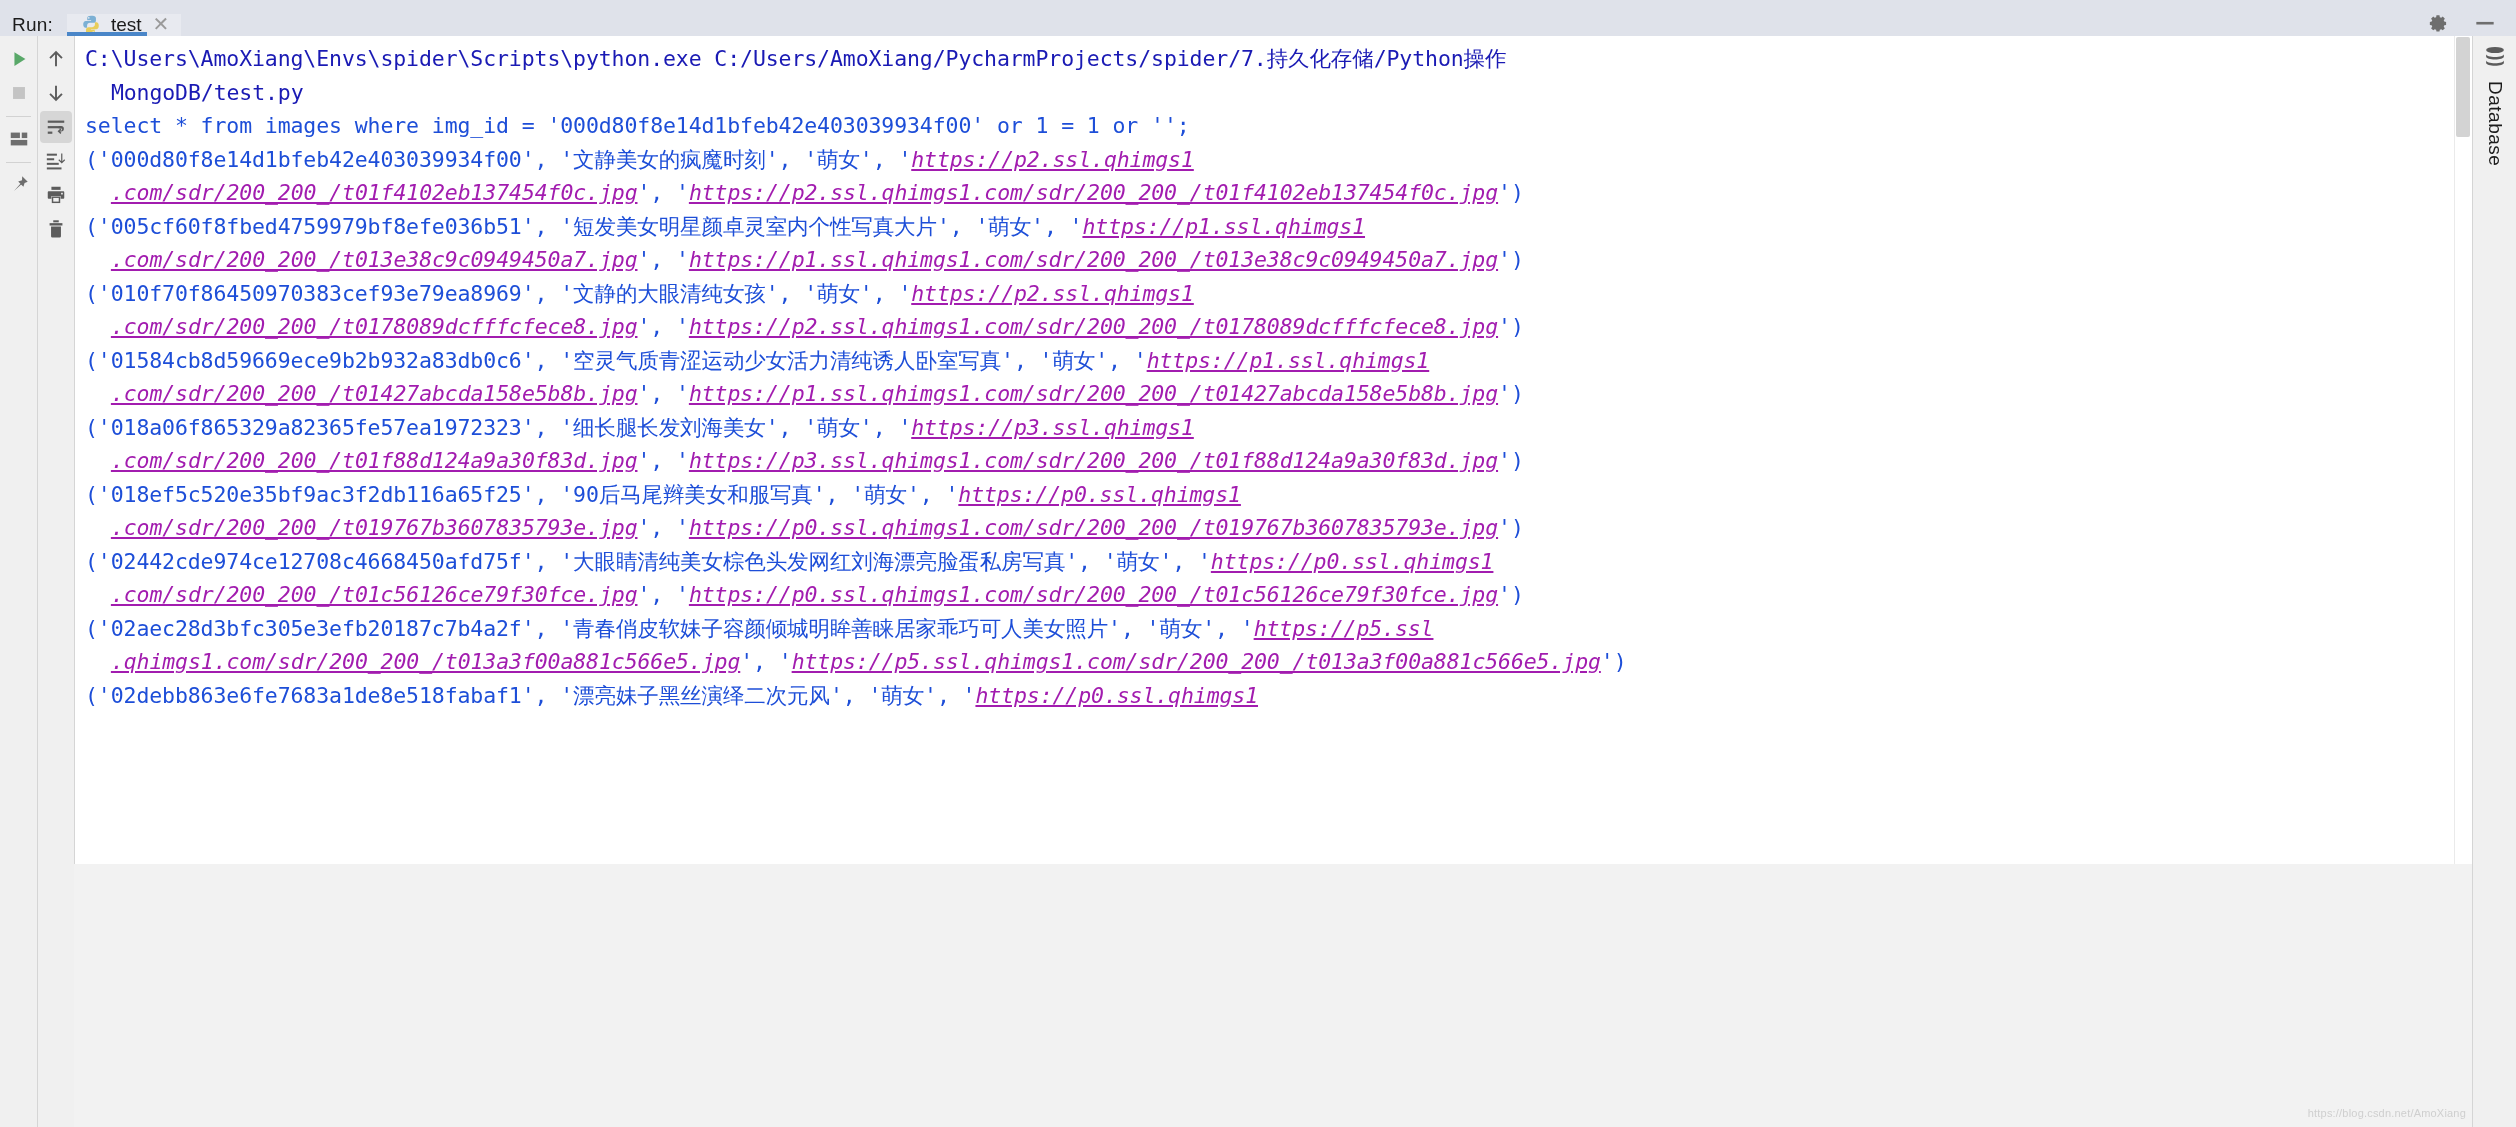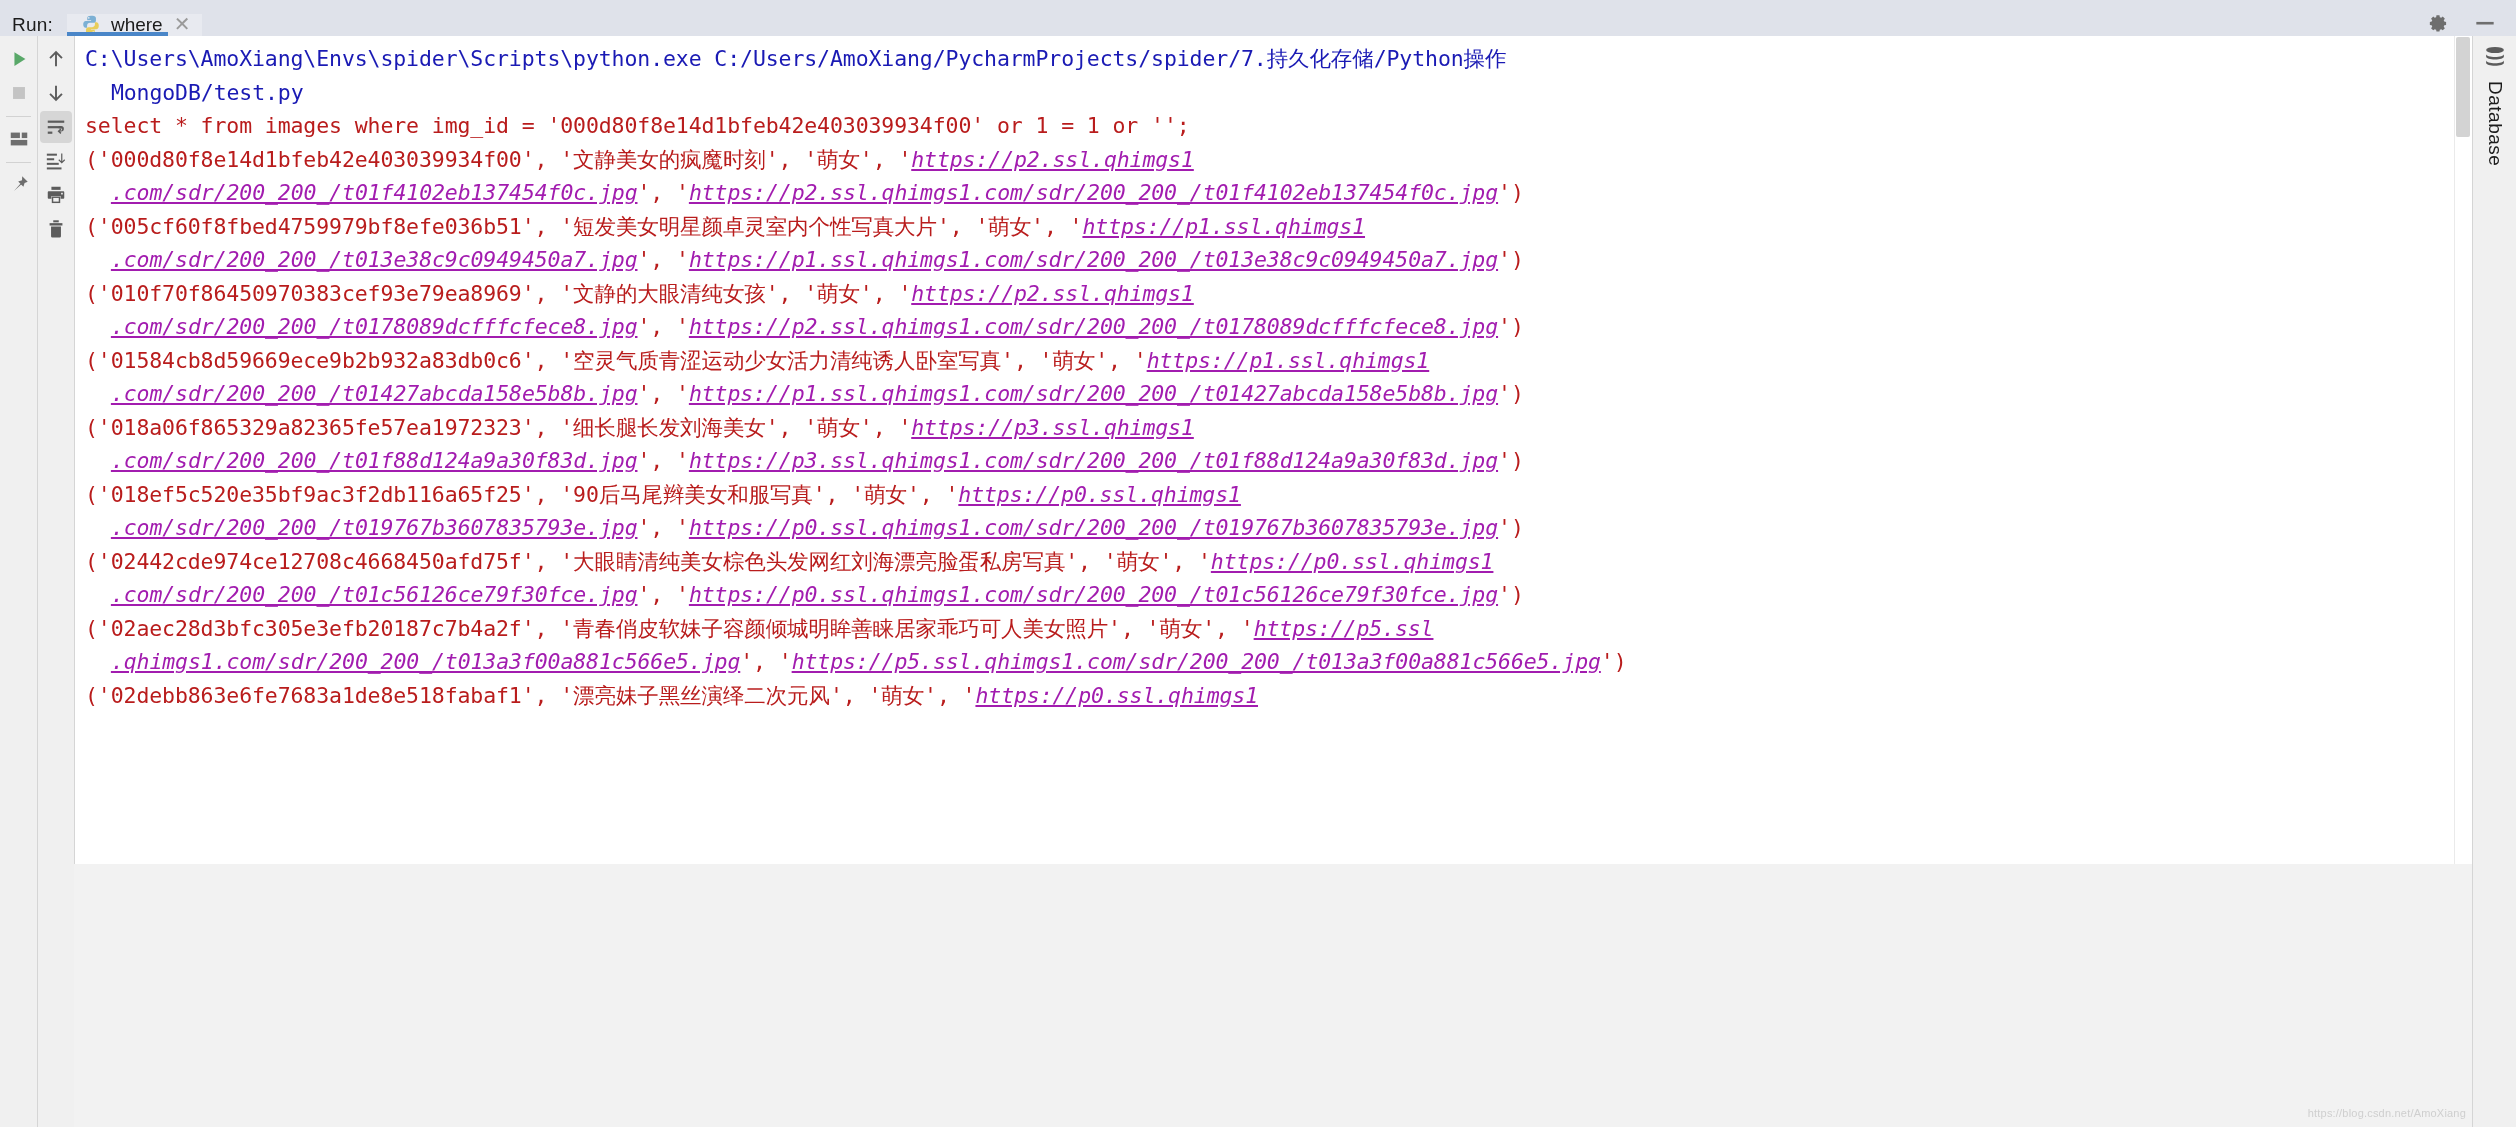--- a/index.html
+++ b/index.html
@@ -120,21 +120,21 @@
     left: 10px; top: 6px;
     right: 34px;
     font-family: "DejaVu Sans Mono", "Liberation Mono", monospace;
     font-size: 21.5px;
     line-height: 33.5px;
     white-space: pre;
     letter-spacing: -0.1px;
   }
   .ln { height: 33.5px; }
   .cmd  { color: #1a1ab4; }
-  .plain{ color: #b91c1c; }
+  .plain{ color: #1d4ed8; }
   .link { color: #a21caf; text-decoration: underline; font-style: italic; }
   .indent2 { padding-left: 2ch; }
 
   
   .vscroll {
     position: absolute;
     right: 0; top: 0;
     width: 18px; height: 100%;
     background: #ffffff;
     border-left: 1px solid #eaeaea;
@@ -186,21 +186,21 @@
   <div class="tabbar">
     <div class="run-label">Run:</div>
 
     <div class="tab active">
       <span class="pyico">
         <svg class="py-icon" viewBox="0 0 24 24">
           <path d="M11.9 2c-2.4 0-4 .9-4 2.6v2.3h4.2v.6H6.3C4.6 7.5 3.5 8.9 3.5 11.3c0 2.3 1 3.8 2.7 3.8h1.5v-2.4c0-1.8 1.4-3.1 3.3-3.1h3.8c1.5 0 2.6-1.2 2.6-2.6V4.6C17.4 3 16 2 13.8 2h-1.9zm-2.3 1.4c.5 0 .9.4.9.9s-.4.9-.9.9-.9-.4-.9-.9.4-.9.9-.9z" fill="#7cb0d4"></path>
           <path d="M12.1 22c2.4 0 4-.9 4-2.6v-2.3h-4.2v-.6h5.8c1.7 0 2.8-1.4 2.8-3.8 0-2.3-1-3.8-2.7-3.8h-1.5v2.4c0 1.8-1.4 3.1-3.3 3.1H9.2c-1.5 0-2.6 1.2-2.6 2.6v2.4C6.6 21 8 22 10.2 22h1.9zm2.3-1.4c-.5 0-.9-.4-.9-.9s.4-.9.9-.9.9.4.9.9-.4.9-.9.9z" fill="#e8cd5a"></path>
         </svg>
       </span>
-      <span class="tab-title">where</span>
+      <span class="tab-title">test</span>
       <span class="tab-close">✕</span>
     </div>
 
     <div class="tabbar-spacer"></div>
 
     <div class="tabbar-right">
       <span>
         <svg class="ic-btn" viewBox="0 0 24 24" fill="#6e6e6e">
           <path d="M12 8.4a3.6 3.6 0 100 7.2 3.6 3.6 0 000-7.2zm0 5.7a2.1 2.1 0 110-4.2 2.1 2.1 0 010 4.2z"></path>
           <path d="M20.4 13.3l-1.7-.3a6.8 6.8 0 00-.5-1.3l1.1-1.4-2-2-1.4 1.1c-.4-.2-.9-.4-1.3-.5l-.3-1.7h-2.8l-.3 1.7c-.5.1-.9.3-1.3.5L8.5 8.3l-2 2 1.1 1.4c-.2.4-.4.8-.5 1.3l-1.7.3v2.8l1.7.3c.1.5.3.9.5 1.3l-1.1 1.4 2 2 1.4-1.1c.4.2.8.4 1.3.5l.3 1.7h2.8l.3-1.7c.5-.1.9-.3 1.3-.5l1.4 1.1 2-2-1.1-1.4c.2-.4.4-.8.5-1.3l1.7-.3v-2.8z" transform="translate(0,-2.3)"></path>

